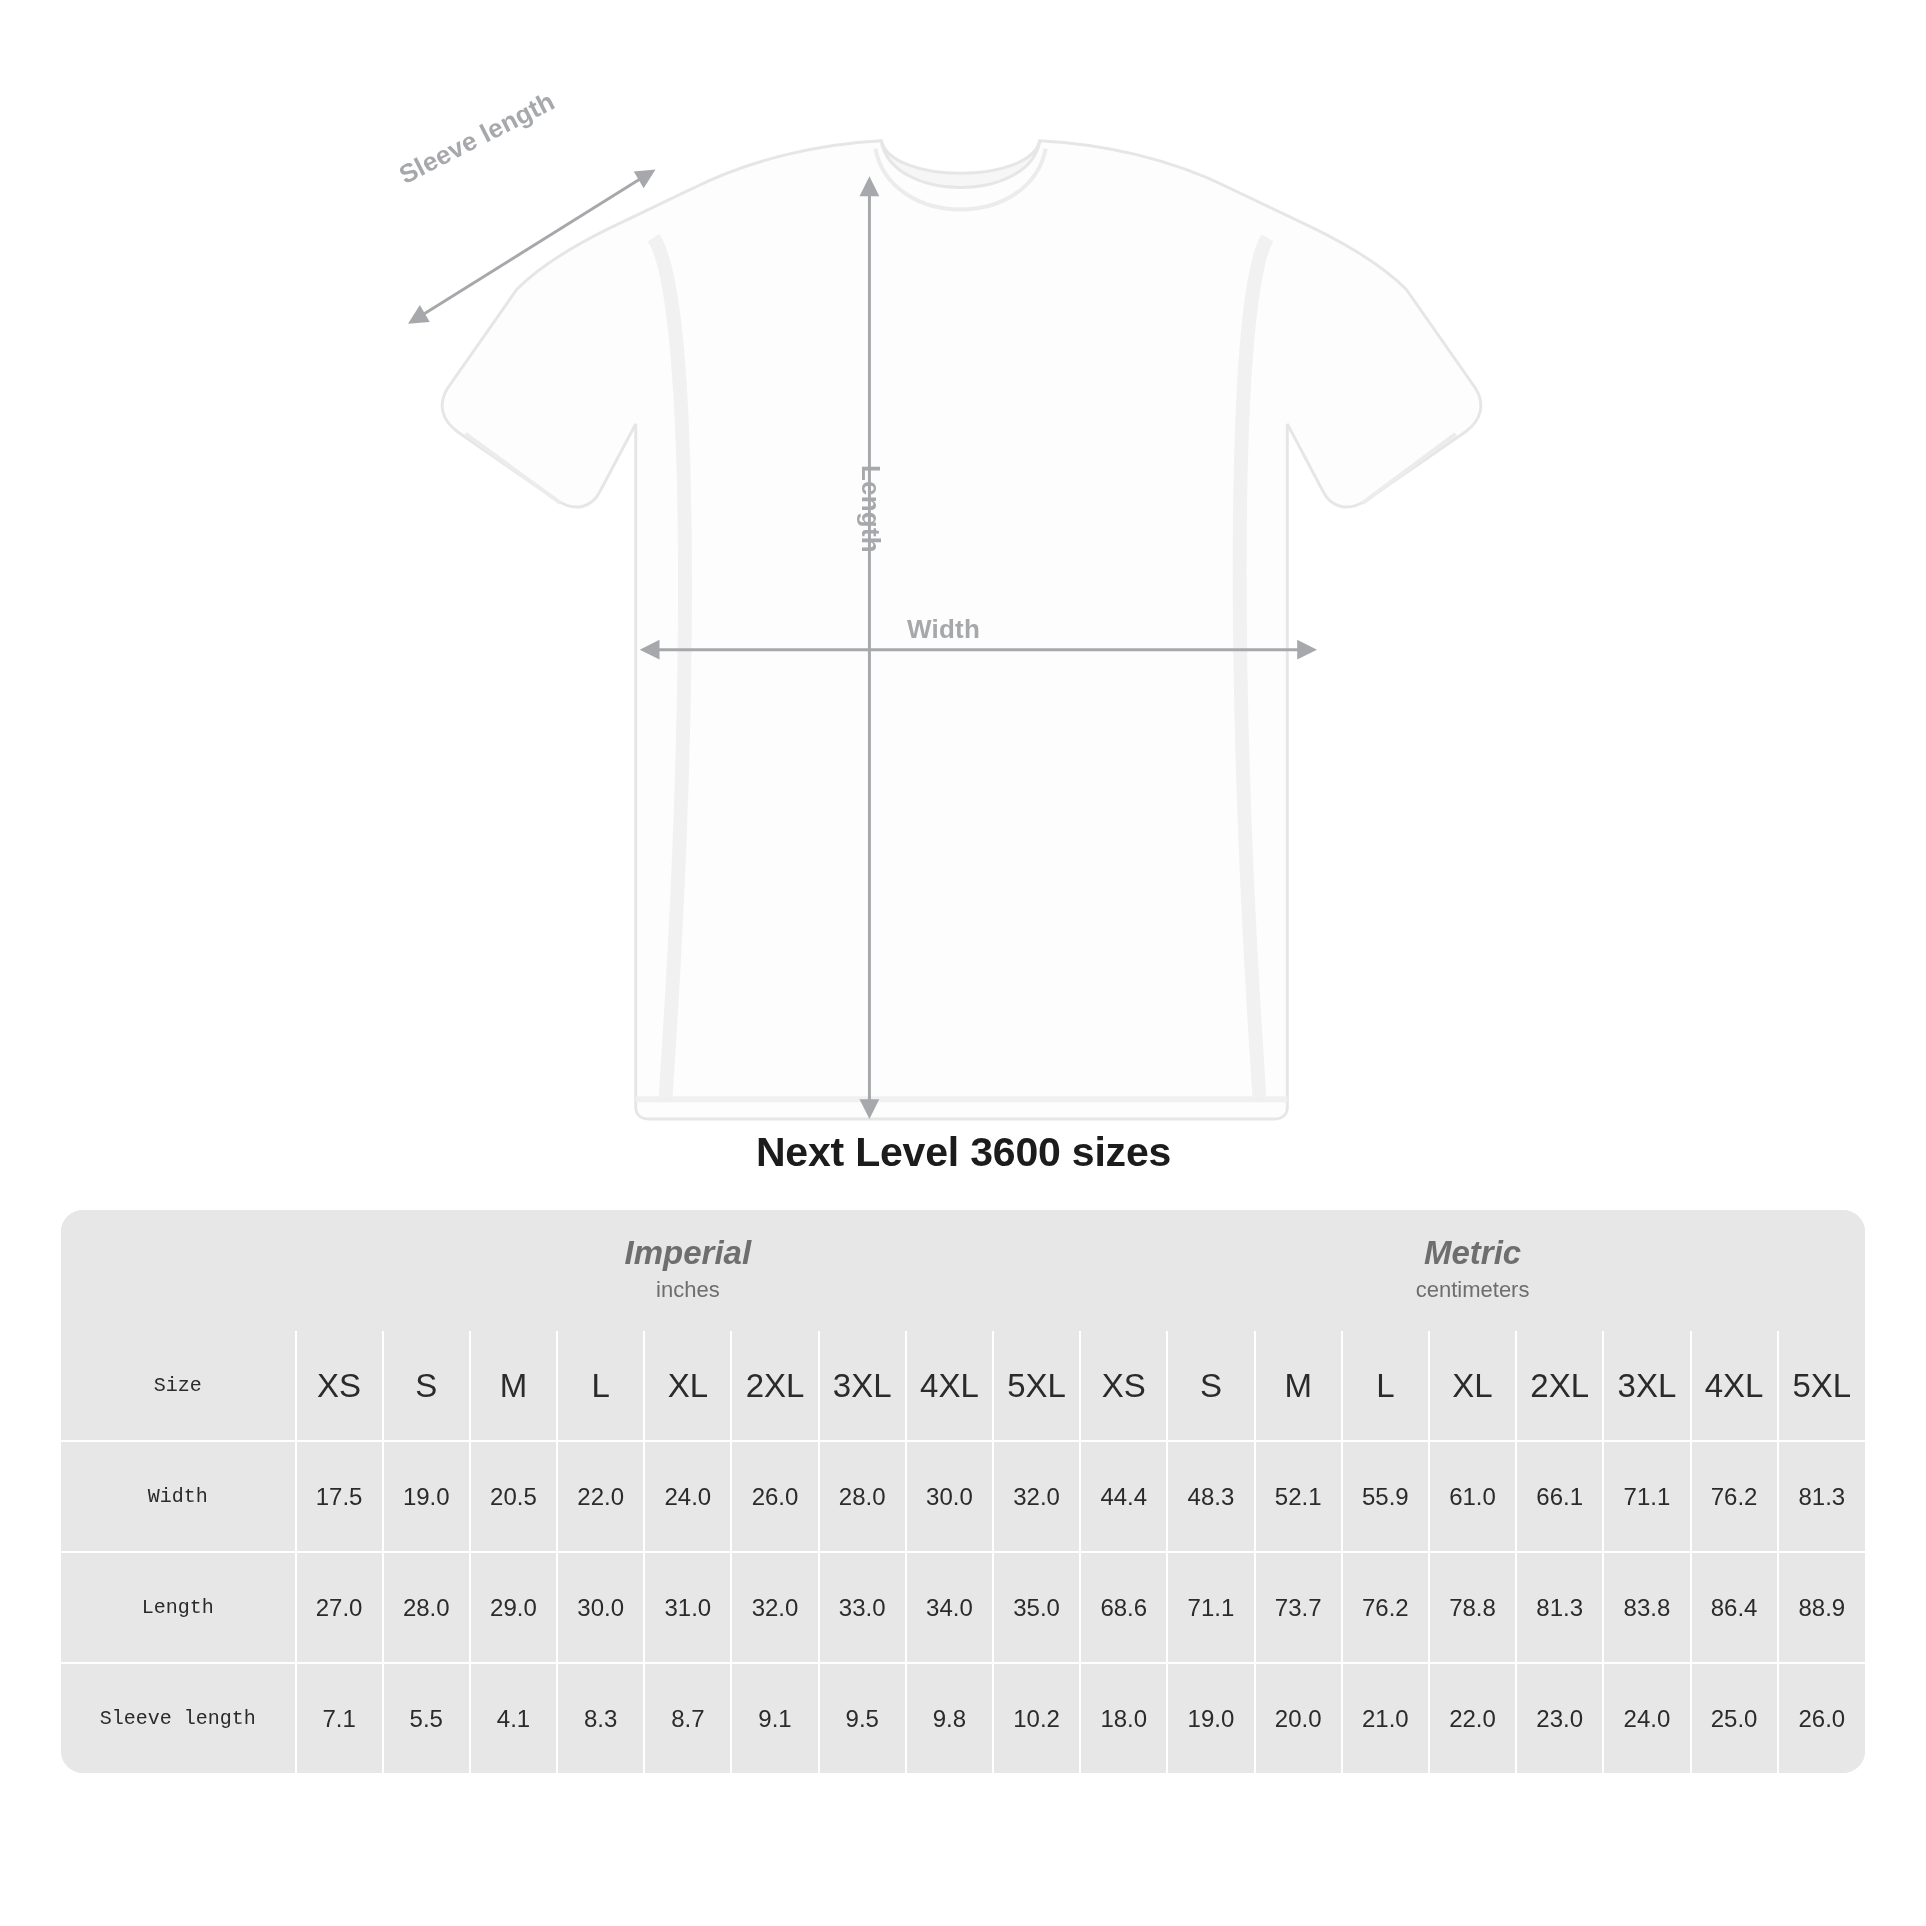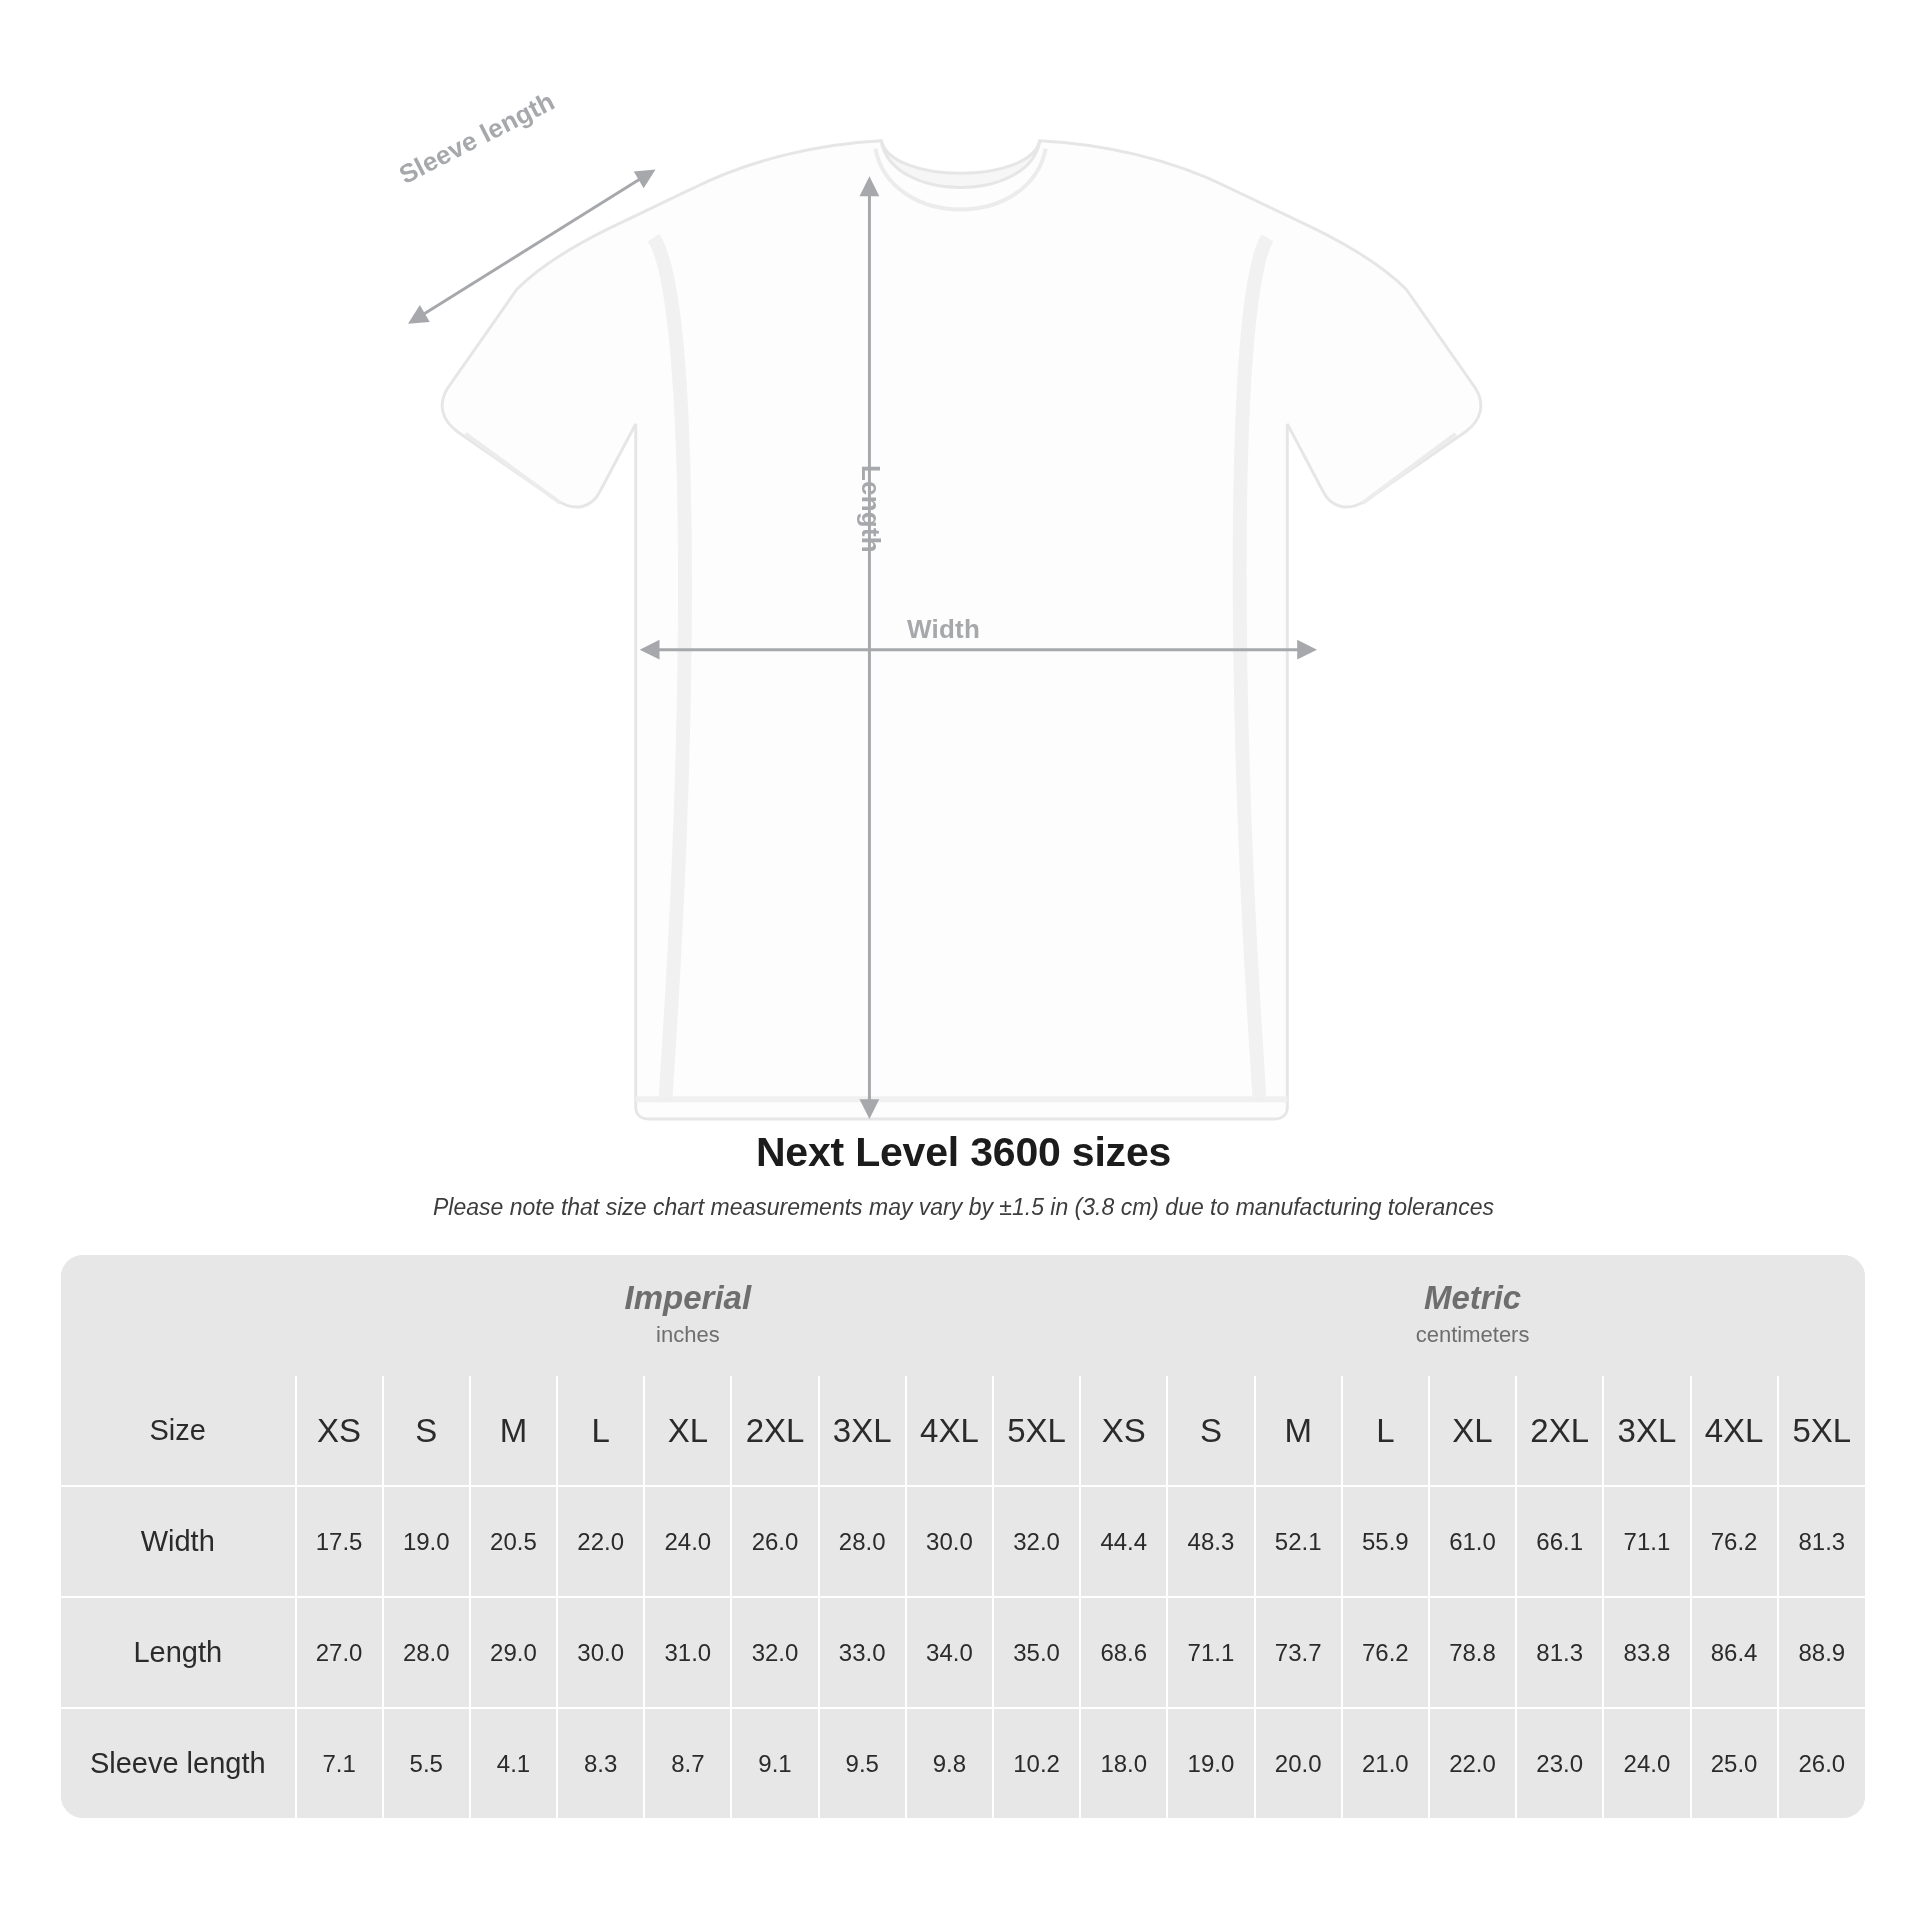--- a/index.html
+++ b/index.html
@@ -129,21 +129,22 @@
   }
   .unit-sub {
     font-size: 22px;
     color: #6e6e6e;
     line-height: 1.6;
   }
 
   .row-head {
     font-weight: bold;
     color: #2b2b2b;
-    font-size: 29px;
+    font-size: 20px;
+    font-family: Liberation Mono, monospace;
   }
   .col-head {
     font-weight: bold;
     color: #2b2b2b;
     font-size: 33px;
   }
   .head-row td {
     height: 103px;
   }
   .first-col {
@@ -215,21 +216,20 @@
       </g>
     </svg>
 
     <div class="dim-label label-sleeve">Sleeve length</div>
     <div class="dim-label label-length">Length</div>
     <div class="dim-label label-width">Width</div>
   </div>
 
   <div class="title-block">
     <div class="chart-title">Next Level 3600 sizes</div>
-    <div class="chart-note">Please note that size chart measurements may vary by ±1.5 in (3.8 cm) due to manufacturing tolerances</div>
   </div>
 
   <div class="table-wrap">
     <table class="size-table">
       <colgroup>
         <col class="first-col">
         <col class="size-col">
           <col class="size-col">
           <col class="size-col">
           <col class="size-col">

